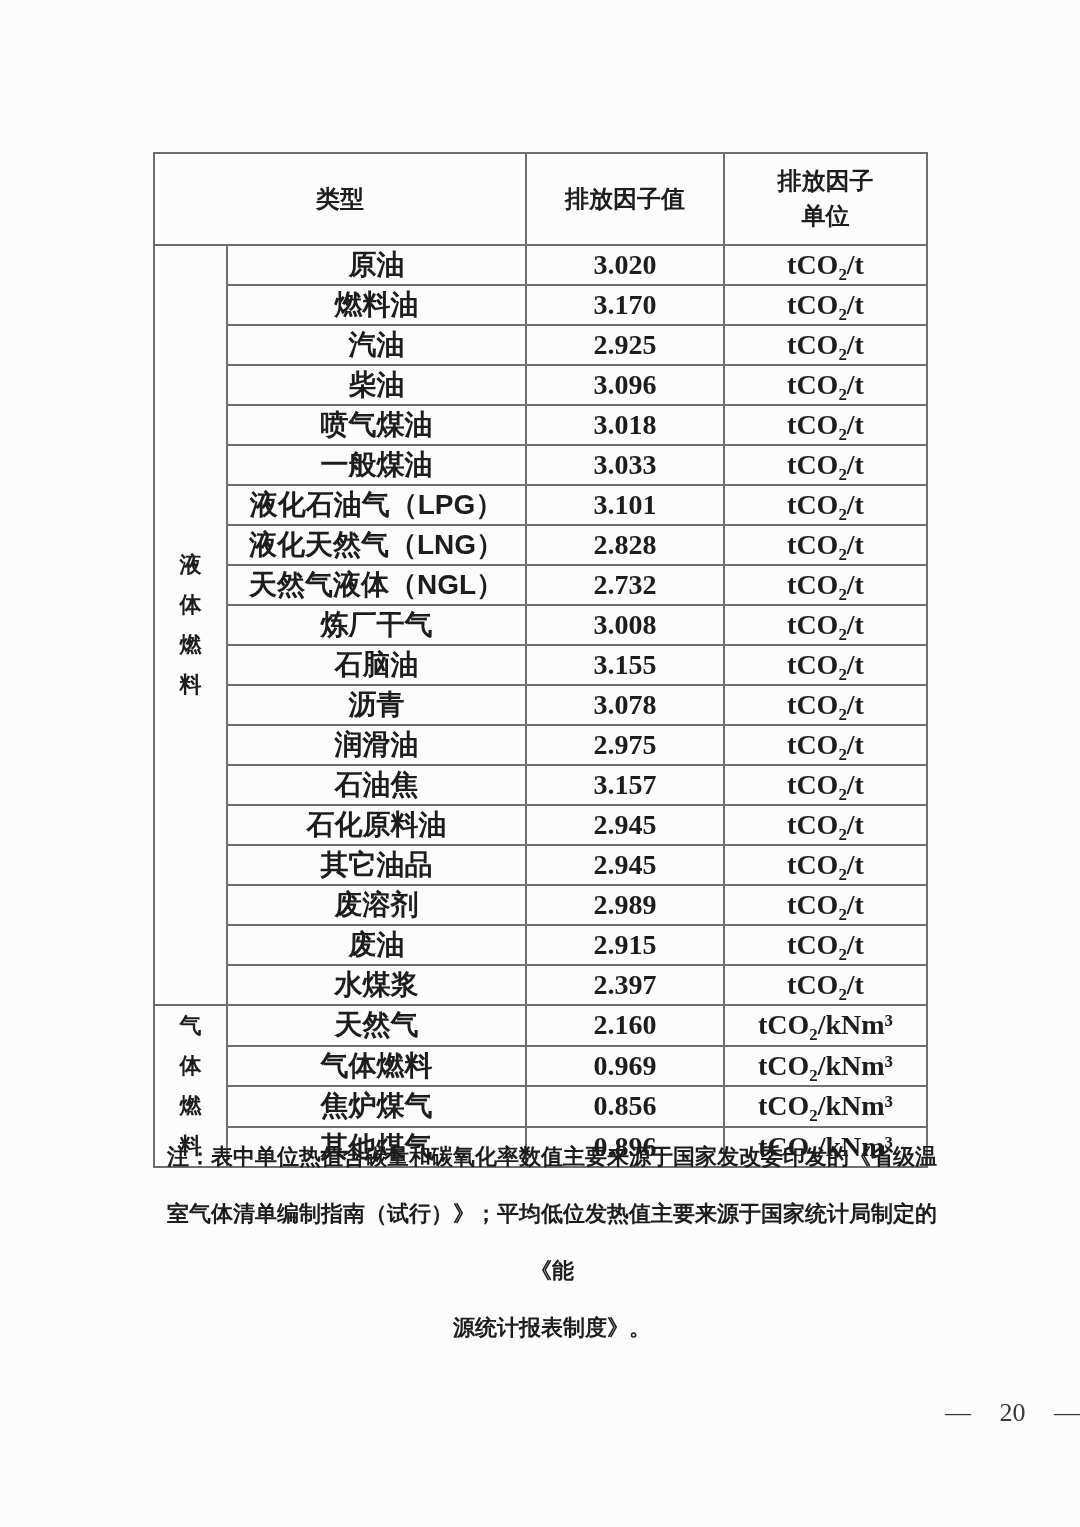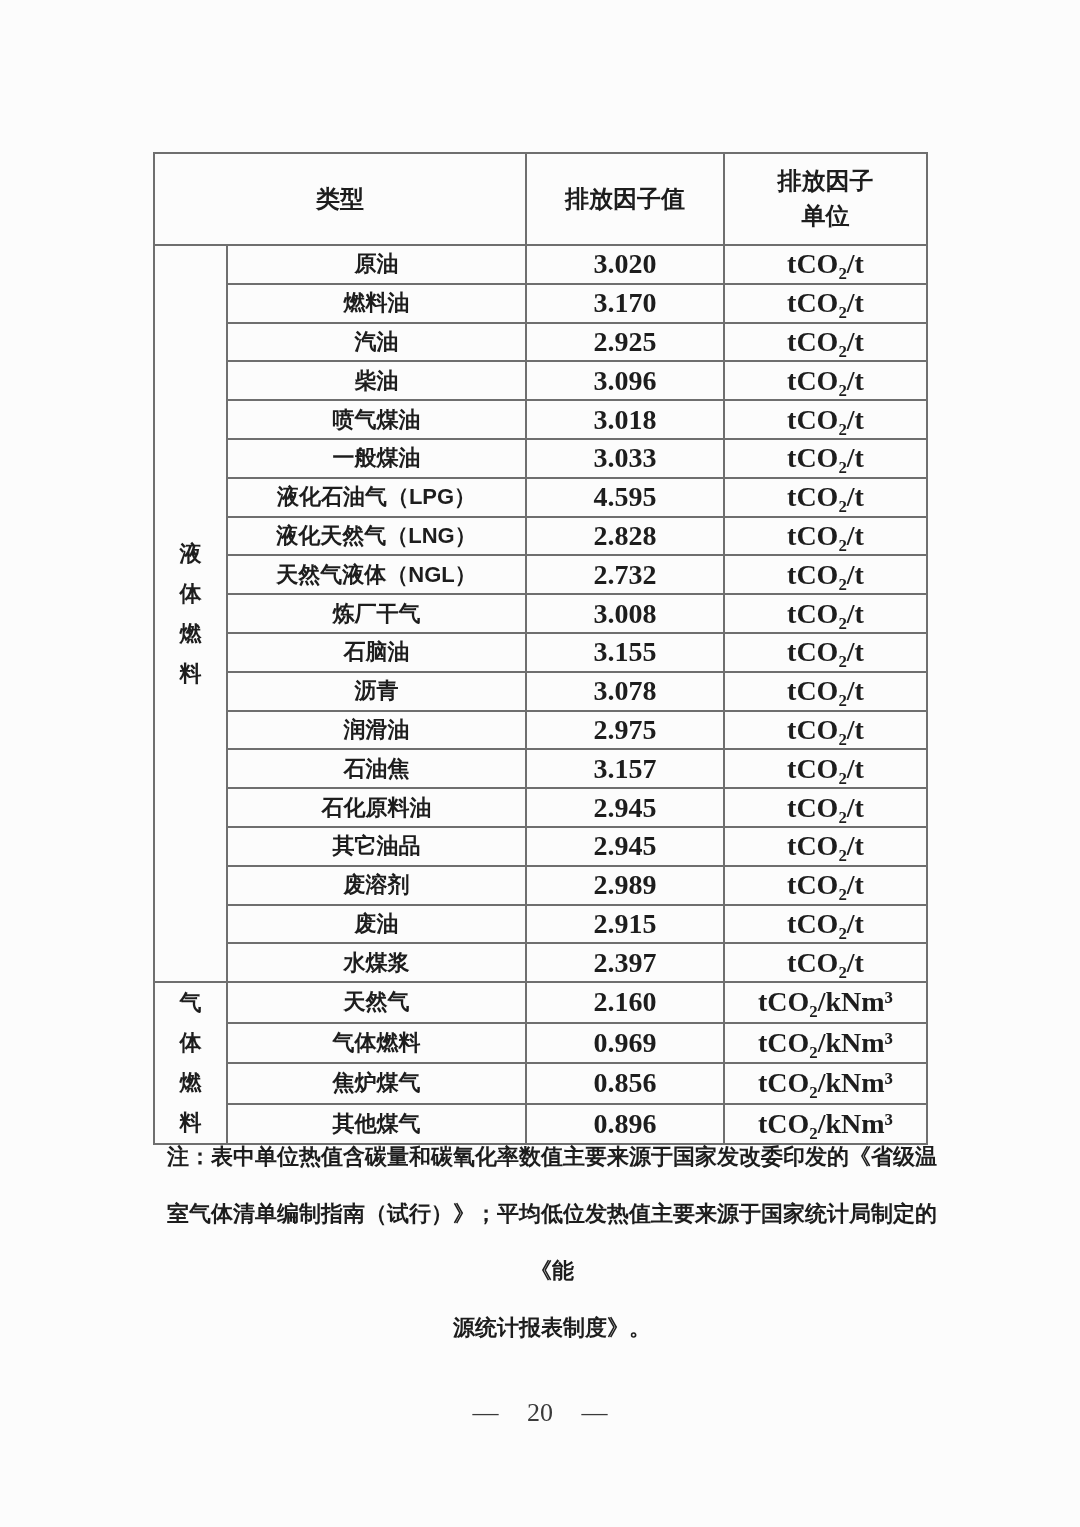--- a/index.html
+++ b/index.html
@@ -37,21 +37,21 @@
     font-size: 24px;
     white-space: pre-line;
     line-height: 1.45;
   }
   .group-cell {
     font-size: 22px;
     line-height: 40px;
     padding: 0 20px;
   }
   .name-cell {
-    font-size: 22px;
+    font-size: 28px;
     margin-left: 43px;
   }
   .value-cell, .unit-cell {
     font-family: "Liberation Serif", "DejaVu Serif", serif;
     font-size: 28px;
     font-weight: 400;
   }
   .note {
     position: absolute;
     left: 147px;
@@ -61,21 +61,21 @@
     line-height: 57px;
     font-weight: 600;
     white-space: pre-line;
     text-align: center;
   }
   .page-number {
     position: absolute;
     left: 0;
     top: 1398px;
     width: 1080px;
-    text-align: center;
+    text-align: right;
     font-family: "Liberation Serif", "DejaVu Serif", serif;
     font-size: 26px;
     color: #3a3a3a;
     word-spacing: 22px;
   }
 </style>
 </head>
 <body>
 
 <div class="page">
@@ -122,21 +122,21 @@
           <td class="value-cell">3.018</td>
           <td class="unit-cell">tCO₂/t</td>
         </tr>
         <tr>
           <td class="name-cell">一般煤油</td>
           <td class="value-cell">3.033</td>
           <td class="unit-cell">tCO₂/t</td>
         </tr>
         <tr>
           <td class="name-cell">液化石油气（LPG）</td>
-          <td class="value-cell">4.595</td>
+          <td class="value-cell">3.101</td>
           <td class="unit-cell">tCO₂/t</td>
         </tr>
         <tr>
           <td class="name-cell">液化天然气（LNG）</td>
           <td class="value-cell">2.828</td>
           <td class="unit-cell">tCO₂/t</td>
         </tr>
         <tr>
           <td class="name-cell">天然气液体（NGL）</td>
           <td class="value-cell">2.732</td>

